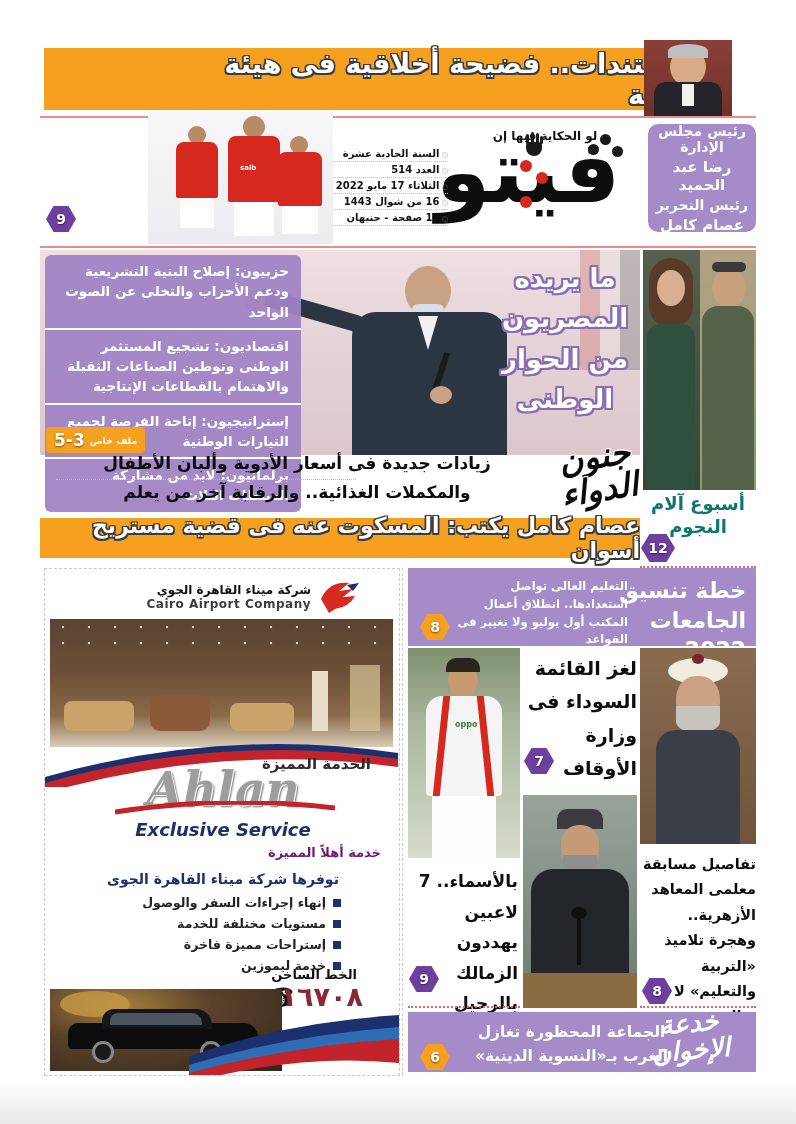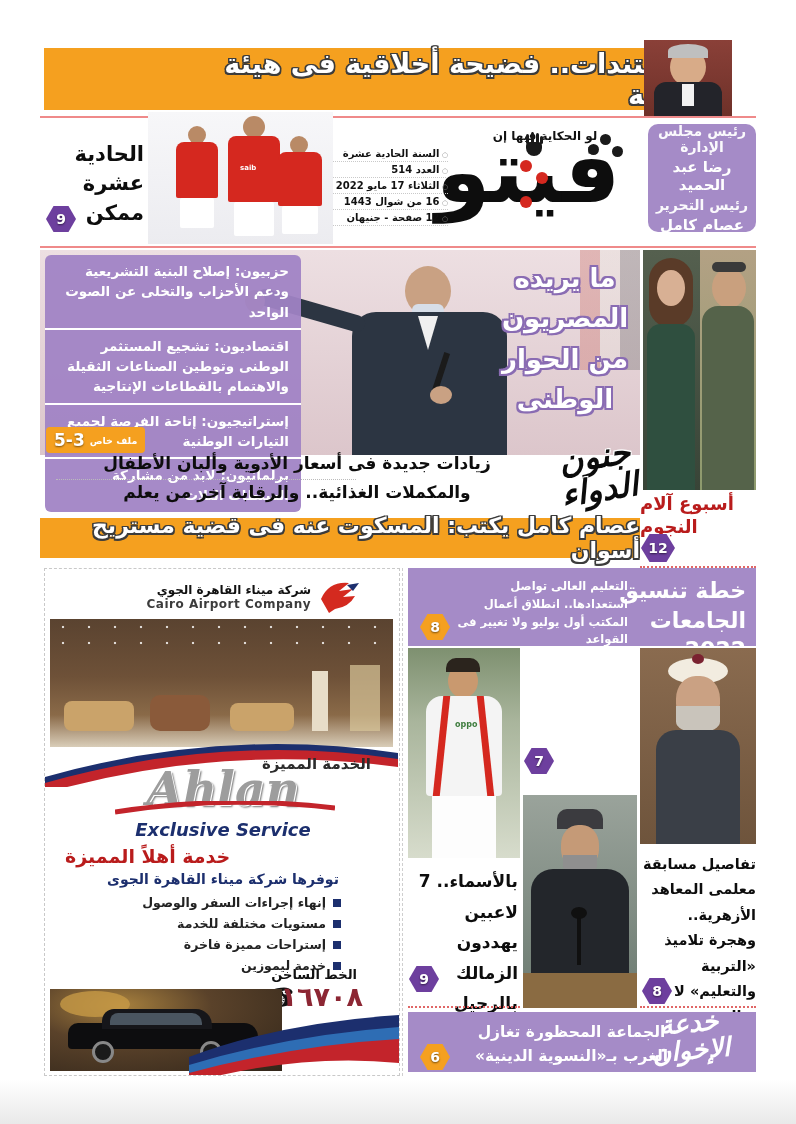--- a/index.html
+++ b/index.html
@@ -42,21 +42,21 @@
   #president-photo{left:40px;top:250px;width:600px;height:205px;background:linear-gradient(180deg,#eddfe2,#dcc6cb);overflow:hidden;}
   #bullets-panel{left:45px;top:255px;width:256px;background:rgba(160,131,197,.94);border-radius:6px;overflow:hidden;}
   .bullet-item{color:#fff;font-size:13.5px;font-weight:bold;line-height:1.5;text-align:right;padding:6px 12px;border-bottom:2px solid #fff;}
   .bullet-item:last-child{border-bottom:none;}
   #file-tag{left:46px;top:427px;background:#f5a01f;border-radius:4px;display:flex;align-items:center;gap:5px;padding:1px 8px;height:24px;}
   #file-tag .lbl{font-size:9.5px;color:#fff;font-weight:bold;}
   #file-tag .pg{font-size:17px;color:#fff;font-weight:bold;text-shadow:0 1px 2px rgba(0,0,0,.5);}
   #dialogue-headline{left:490px;top:258px;width:150px;font-size:26px;font-weight:800;line-height:1.55;text-align:center;}
   #celebs-photo{left:643px;top:250px;width:113px;height:240px;overflow:hidden;display:flex;}
   
-  #stars-headline{left:640px;top:492px;width:116px;font-size:18px;font-weight:bold;line-height:1.3;text-align:left;color:#b91c1c;}
+  #stars-headline{left:640px;top:492px;width:116px;font-size:18px;font-weight:bold;line-height:1.3;text-align:center;color:#0f766e;}
   #stars-badge{left:641px;top:534px;width:34px;height:28px;font-size:14px;}
   #stars-sep{left:640px;top:566px;width:116px;}
   
   #medicine-brand{left:538px;top:440px;width:118px;font-family:"DejaVu Serif",serif;font-style:italic;font-weight:bold;font-size:33px;line-height:1;color:#0b0b0b;transform:rotate(-9deg);text-align:center;text-shadow:1px 1px 0 #fff,-1px -1px 0 #fff,1px -1px 0 #fff,-1px 1px 0 #fff;}
   #medicine-lines{left:56px;top:452px;width:482px;text-align:center;color:#0d0d0d;}
   #medicine-lines .l{font-size:17px;font-weight:bold;line-height:1.35;}
   #medicine-sep{left:56px;top:479px;width:300px;border-top:1.5px dotted #bbb;height:0;}
   
   #columnist-banner{left:40px;top:518px;width:600px;height:40px;background:#f5a01f;display:flex;align-items:center;justify-content:center;}
   #columnist-banner .txt{font-size:22px;font-weight:bold;}
@@ -69,21 +69,21 @@
   #ad-box{left:44px;top:568px;width:356px;height:508px;background:#fff;border:1.5px dashed #c9c9c9;box-sizing:border-box;}
   #ad-logo-row{left:20px;top:8px;width:300px;height:40px;position:absolute;display:flex;align-items:center;gap:8px;}
   #ad-company-ar{font-size:12px;font-weight:bold;color:#111;}
   #ad-company-en{font-size:12px;font-weight:bold;color:#3c3c3c;letter-spacing:.5px;direction:ltr;}
   #lounge-photo{left:5px;top:50px;width:343px;height:128px;position:absolute;background:linear-gradient(180deg,#5a4330 0%,#6e5138 45%,#8a6a48 75%,#d9cdb8 100%);overflow:hidden;}
   #ad-swoosh-mid{left:0;top:168px;width:353px;height:50px;position:absolute;}
   #ad-premium{right:28px;top:186px;position:absolute;font-size:15px;font-weight:bold;color:#2c2c2c;}
   #ad-brand{left:48px;top:192px;width:260px;position:absolute;text-align:center;font-family:"DejaVu Serif",serif;font-style:italic;font-weight:bold;font-size:47px;color:#9d9d9d;text-shadow:1px 1px 0 #fff,2px 2px 2px #777;direction:ltr;}
   #ad-brand-swoosh{left:70px;top:232px;position:absolute;}
   #ad-brand-sub{left:48px;top:250px;width:260px;position:absolute;text-align:center;font-size:18px;font-weight:bold;font-style:italic;color:#1c2f6e;direction:ltr;}
-  #ad-title{left:20px;top:276px;width:316px;position:absolute;text-align:left;font-size:19px;font-weight:bold;color:#b91c1c;}
+  #ad-title{left:20px;top:276px;width:316px;position:absolute;text-align:right;font-size:13px;font-weight:bold;color:#701a75;}
   #ad-subtitle{left:20px;top:302px;width:316px;position:absolute;text-align:center;font-size:14px;font-weight:bold;color:#1c2f6e;}
   #ad-features{right:58px;top:326px;width:240px;position:absolute;list-style:none;margin:0;padding:0;}
   #ad-features li{font-size:12.5px;font-weight:bold;color:#222;text-align:right;margin-bottom:6px;}
   #ad-features li::before{content:"";display:inline-block;width:8px;height:8px;background:#1c2f6e;margin-left:7px;}
   #ad-hotline-label{right:42px;top:398px;position:absolute;font-size:13px;font-weight:bold;color:#111;}
   #ad-hotline-number{right:36px;top:412px;position:absolute;font-size:27px;font-weight:bold;color:#8c2633;}
   #ad-phone-icon{right:104px;top:414px;position:absolute;font-size:26px;color:#111;transform:rotate(-12deg);}
   #ad-email-row{right:36px;top:458px;position:absolute;display:flex;align-items:center;gap:5px;direction:ltr;}
   #ad-email-icon{width:18px;height:13px;background:#3b6fb3;border:1px solid #9ab2d6;color:#fff;font-size:9px;display:flex;align-items:center;justify-content:center;border-radius:2px;}
   #ad-email{font-size:11px;font-weight:bold;color:#222;}
@@ -165,21 +165,20 @@
     <div class="player-body" style="left:28px;top:30px;width:42px;height:56px;"></div>
     <div class="player-shorts" style="left:32px;top:86px;width:34px;height:30px;"></div>
     <div class="player-head" style="left:95px;top:4px;width:22px;height:22px;"></div>
     <div class="player-body" style="left:80px;top:24px;width:52px;height:66px;"></div>
     <div class="abs" style="left:92px;top:52px;font-size:7px;color:#fff;font-weight:bold;direction:ltr;">saib</div>
     <div class="player-shorts" style="left:86px;top:90px;width:40px;height:34px;"></div>
     <div class="player-head" style="left:142px;top:24px;width:18px;height:18px;"></div>
     <div class="player-body" style="left:130px;top:40px;width:44px;height:54px;"></div>
     <div class="player-shorts" style="left:134px;top:94px;width:36px;height:28px;"></div>
   </div>
-  <div class="abs" id="ahly-headline">الحادية عشرة ممكن</div>
   <div class="abs badge purple" id="ahly-badge">9</div>
 
   <div class="abs red-rule" style="left:40px;top:246px;width:716px;"></div>
 
   <div class="abs" id="president-photo">
     <div class="shape" style="left:540px;top:0;width:60px;height:120px;background:linear-gradient(90deg,#c96a62 33%,#e8e2da 33%,#e8e2da 66%,#6b6b6b 66%);opacity:.35;"></div>
     <div class="shape" style="left:365px;top:16px;width:46px;height:50px;border-radius:50%;background:#c9a183;"></div>
     <div class="shape" style="left:372px;top:54px;width:32px;height:16px;border-radius:6px;background:#d7dee8;"></div>
     <div class="shape" style="left:312px;top:62px;width:155px;height:143px;border-radius:24px 24px 0 0;background:#2c3542;"></div>
     <div class="shape" style="left:378px;top:66px;width:20px;height:34px;background:#f0f0f0;clip-path:polygon(0 0,100% 0,50% 100%);"></div>
@@ -309,20 +308,21 @@
   <div class="abs" id="zamalek-photo">
     <div class="shape" style="left:40px;top:16px;width:30px;height:34px;border-radius:50%;background:#c9996f;"></div>
     <div class="shape" style="left:38px;top:10px;width:34px;height:14px;border-radius:10px 10px 0 0;background:#2b241d;"></div>
     <div class="shape" style="left:18px;top:48px;width:76px;height:100px;border-radius:16px 16px 4px 4px;background:#f4f4f4;"></div>
     <div class="shape" style="left:30px;top:48px;width:7px;height:100px;background:#d5281f;transform:skewX(-6deg);"></div>
     <div class="shape" style="left:74px;top:48px;width:7px;height:100px;background:#d5281f;transform:skewX(6deg);"></div>
     <div class="abs" style="left:47px;top:72px;font-size:8px;font-weight:bold;color:#3f7d3f;direction:ltr;">oppo</div>
     <div class="shape" style="left:24px;top:148px;width:64px;height:62px;background:#fdfdfd;"></div>
   </div>
 
+  <div class="abs" id="awqaf-headline">لغز القائمة السوداء فى وزارة الأوقاف</div>
   <div class="abs badge purple" id="awqaf-badge">7</div>
 
   <div class="abs" id="sheikh-photo">
     <div class="shape" style="left:28px;top:10px;width:60px;height:26px;border-radius:50%;background:#f2ece0;"></div>
     <div class="shape" style="left:52px;top:6px;width:12px;height:10px;border-radius:50%;background:#7a2230;"></div>
     <div class="shape" style="left:36px;top:28px;width:44px;height:50px;border-radius:45%;background:#caa183;"></div>
     <div class="shape" style="left:36px;top:58px;width:44px;height:26px;border-radius:0 0 40% 40%;background:#c9c4bb;"></div>
     <div class="shape" style="left:16px;top:82px;width:84px;height:114px;border-radius:20px 20px 0 0;background:#3a3f47;"></div>
   </div>
 

